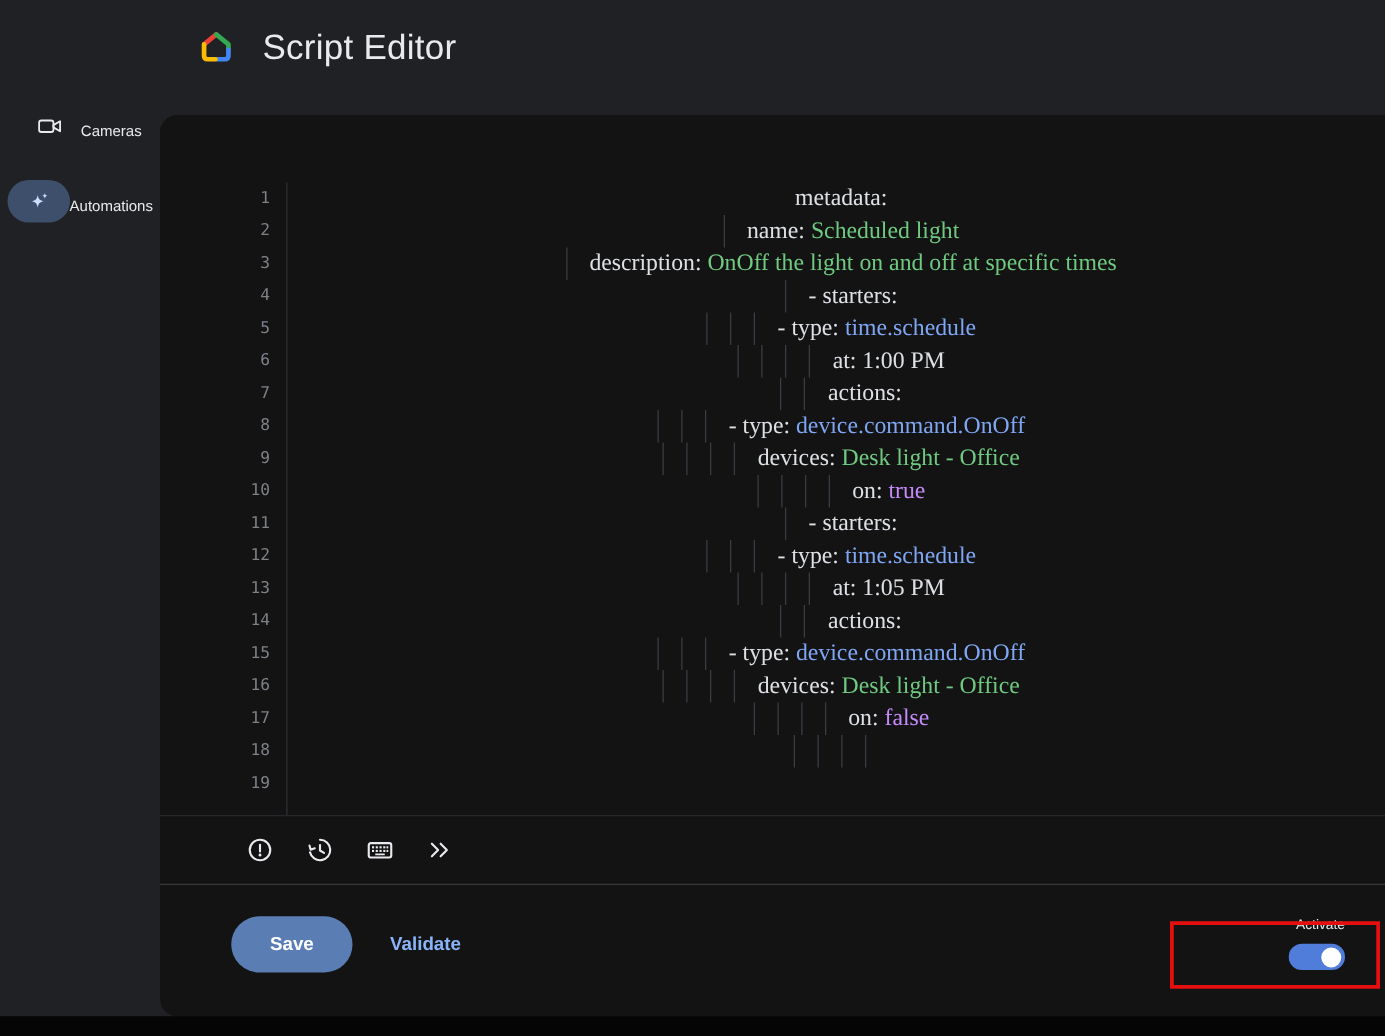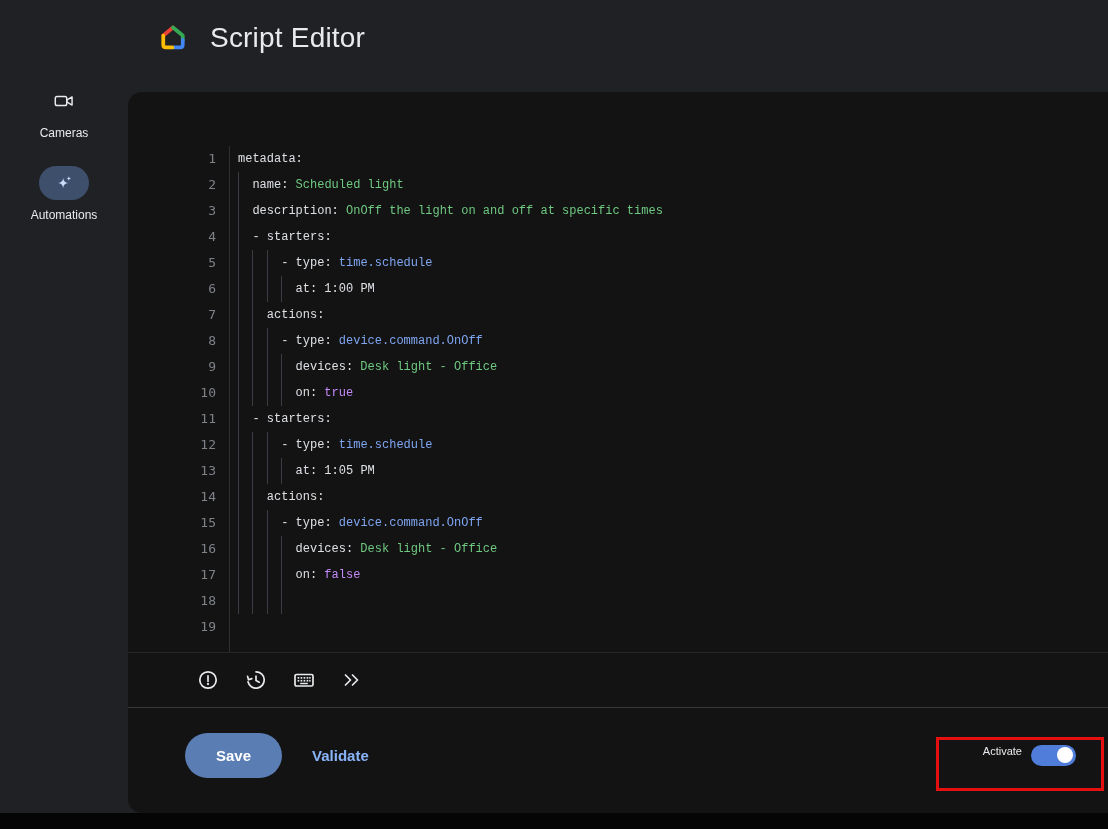--- a/index.html
+++ b/index.html
@@ -6,52 +6,52 @@
   html,body { width:1108px; height:829px; }
   body {
     background:#202124;
     font-family:"Liberation Sans","DejaVu Sans",sans-serif;
     position:relative; overflow:hidden; color:#e8eaed;
   }
   .header { position:absolute; left:158px; top:22px; display:flex; align-items:center; gap:22px; }
   .header .title { font-size:28px; color:#e8eaed; letter-spacing:.2px; }
 
   .sidebar { position:absolute; left:0; top:84px; width:128px; display:flex; flex-direction:column; align-items:center; }
-  .nav-item { display:flex; flex-direction:column; align-items:center; cursor:pointer; }
+  .nav-item { display:flex; align-items:center; cursor:pointer; }
   .nav-item + .nav-item { margin-top:26px; }
   .nav-icon-wrap { width:50px; height:34px; display:flex; align-items:center; justify-content:center; border-radius:17px; }
   .nav-icon-wrap.pill { background:var(--pill,#3e4f6b); }
   .nav-label { font-size:12px; margin-top:8px; color:#e8eaed; }
 
   .card { position:absolute; left:128px; top:92px; right:0; bottom:16px; background:#131314; border-radius:14px 0 0 14px; }
 
   .editor { margin:48px 0 0 56px; height:512px; display:flex; overflow:hidden; padding-top:6px; }
   .gutter { width:46px; border-right:1px solid #2e3034; flex:none; }
   .ln { height:26px; line-height:26px; font-family:"DejaVu Sans Mono",monospace; font-size:13px;
         color:#7e8287; text-align:right; padding-right:13px; }
   .code { flex:1; padding-left:8px; overflow:hidden; }
-  .code-line { height:26px; line-height:26px; font-family:Liberation Mono, monospace; font-size:12px;
-               white-space:pre; color:#dde0e4; }
+  .code-line { height:26px; line-height:26px; font-family:Liberation Serif, serif; font-size:19px;
+               white-space:pre; color:#dde0e4;text-align:center; }
   .ig { display:inline-block; width:2ch; height:26px; vertical-align:top; border-left:1px solid #3a3e44; }
   .tok-key, .tok-plain { color:#dde0e4; }
   .tok-str  { color:var(--green,#6fc981); }
   .tok-type { color:var(--blue,#7fa6f2); }
   .tok-bool { color:var(--purple,#c58af9); }
 
   .toolbar { height:56px; display:flex; align-items:center; gap:24px; padding-left:68px;
              border-top:1px solid #26272b; border-bottom:1px solid #37383c; }
   .tb-btn { width:24px; height:24px; display:flex; align-items:center; justify-content:center; cursor:pointer; }
   .tb-btn svg { stroke:#e8eaed; fill:none; stroke-width:1.7; stroke-linecap:round; stroke-linejoin:round; }
 
   .actions { height:104px; display:flex; align-items:center; padding:0 32px 10px 57px; }
   .save-btn { height:45px; padding:0 31px; border-radius:23px; background:var(--save,#5a7db4);
               color:#ffffff; font-size:15px; font-weight:bold; border:none; cursor:pointer;
               font-family:"Liberation Sans","DejaVu Sans",sans-serif; display:flex; align-items:center; }
   .validate { margin-left:30px; color:var(--accent,#8ab4f8); font-size:15px; font-weight:bold; cursor:pointer; }
-  .activate { margin-left:auto; display:flex; align-items:flex-start; gap:9px; }
+  .activate { margin-left:auto; display:flex; align-items:flex-end; gap:9px;flex-direction:column; }
   .activate-label { font-size:11px; color:#e8eaed; }
   .toggle { width:45px; height:21px; border-radius:11px; background:#3c4043; position:relative; cursor:pointer; }
   .toggle.on { background:var(--toggle,#4f7dd9); }
   .toggle .thumb { position:absolute; top:2.5px; left:3px; width:16px; height:16px; border-radius:50%; background:#ffffff; }
   .toggle.on .thumb { left:auto; right:3px; }
 
   .annotation { position:absolute; left:936px; top:737px; width:168px; height:54px;
                 border:3px solid var(--red,#e60f0f); pointer-events:none; z-index:10; }
   .bottom-strip { position:absolute; left:0; right:0; bottom:0; height:16px; background:#050505; }
 </style>

